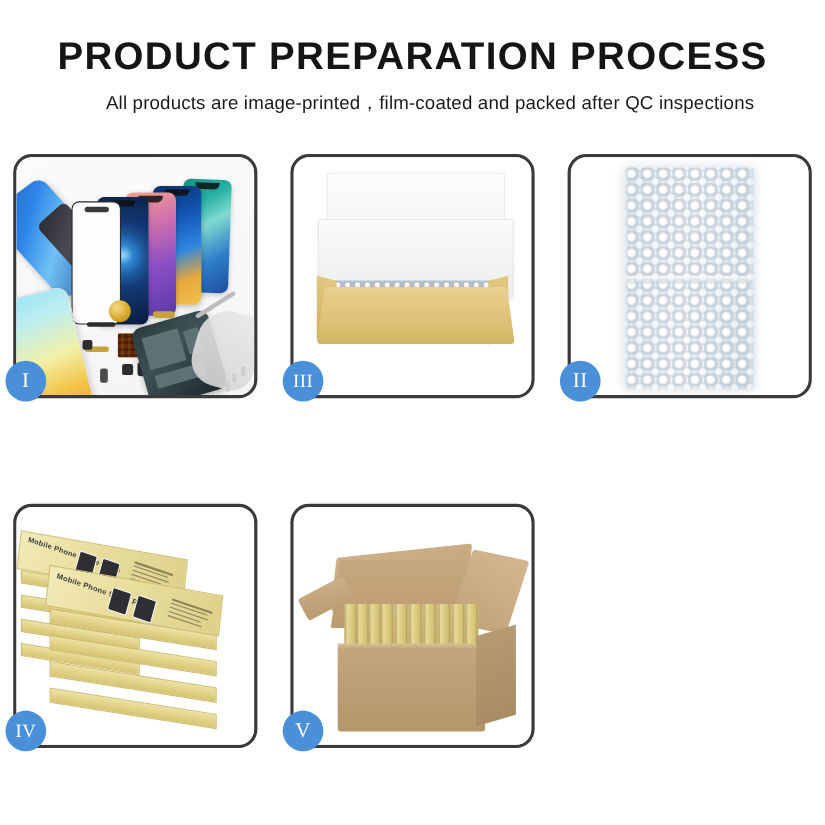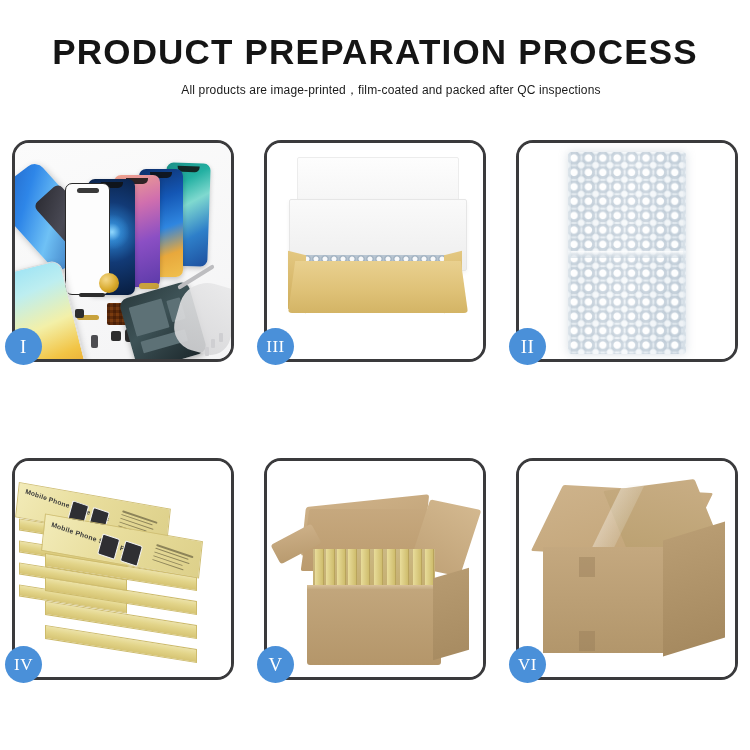--- a/index.html
+++ b/index.html
@@ -16,21 +16,21 @@
   .title {
     font-size: 35px;
     font-weight: 700;
     letter-spacing: 1.2px;
     color: #151515;
     line-height: 1.05;
     font-family: "Liberation Sans", sans-serif;
   }
   .subtitle {
     margin-top: 11px;
-    font-size: 12px;
+    font-size: 17px;
     color: #1a1a1a;
     letter-spacing: 0.15px;
     font-family: "Liberation Sans", sans-serif;
     margin-left: 32px;
   }
 
   
   .grid {
     position: absolute;
     left: 12px; top: 140px;
@@ -503,27 +503,15 @@
           <i style="left:100px;"></i>
             <i style="left:112px;"></i>
         </div>
         <div class="c5-rim"></div>
         <div class="c5-front"></div>
         <div class="c5-side"></div>
       </div>
       <div class="badge" style="--badge: #4a90d9;">V</div>
     </div>
 
-    <div class="panel" style="border-color: rgb(58, 58, 60);">
-      <div class="panel-inner p6">
-        <div class="c6-top"></div>
-        <div class="c6-top2"></div>
-        <div class="c6-tape"></div>
-        <div class="c6-front"></div>
-        <div class="c6-right"></div>
-        <div class="c6-seam"></div>
-        <div class="c6-seam2"></div>
-      </div>
-      <div class="badge vi" style="--badge: #4a90d9;">VI</div>
-    </div>
 
   </div>
 </div>
 
 </body></html>

